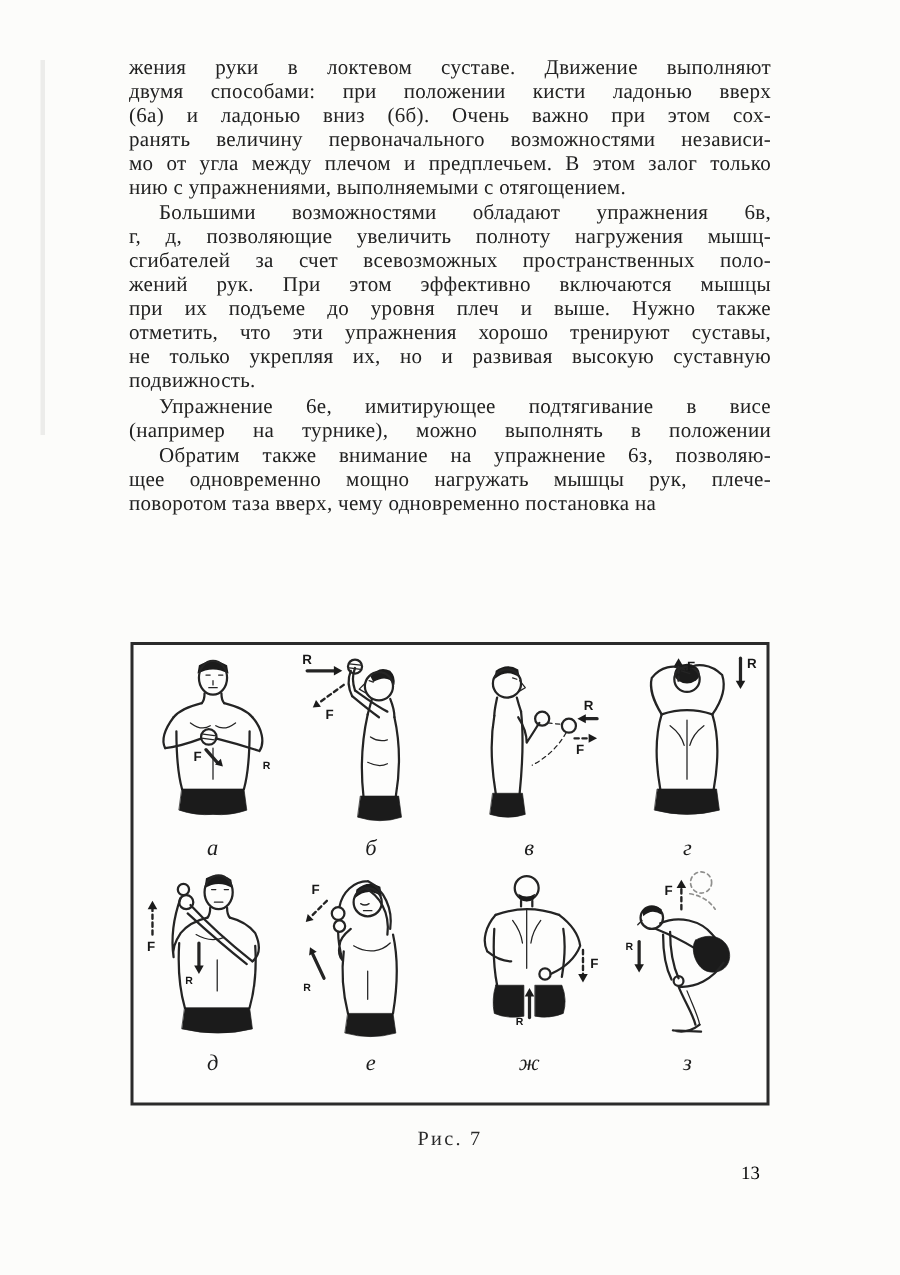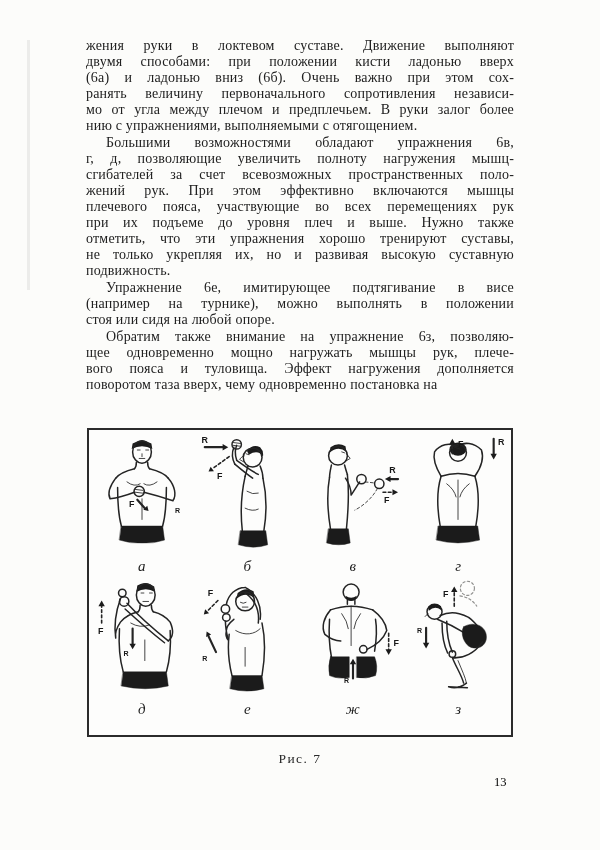--- a/index.html
+++ b/index.html
@@ -33,44 +33,41 @@
 <body>
 
 <div class="page">
   <div class="scan-edge"></div>
 
   <div class="body-text">
       <div class="para">
         <div class="line">жения руки в локтевом суставе. Движение выполняют</div>
         <div class="line">двумя способами: при положении кисти ладонью вверх</div>
         <div class="line">(6а) и ладонью вниз (6б). Очень важно при этом сох-</div>
-        <div class="line">ранять величину первоначального сопротивления независи-</div>
-        <div class="line">мо от угла между плечом и предплечьем. В руки залог более</div>
+        <div class="line">ранять величину первоначального возможностями независи-</div>
+        <div class="line">мо от угла между плечом и предплечьем. В этом залог только</div>
         <div class="line last">нию с упражнениями, выполняемыми с отягощением.</div>
       </div>
       <div class="para">
         <div class="line first-indent">Большими возможностями обладают упражнения 6в,</div>
         <div class="line">г, д, позволяющие увеличить полноту нагружения мышц-</div>
         <div class="line">сгибателей за счет всевозможных пространственных поло-</div>
         <div class="line">жений рук. При этом эффективно включаются мышцы</div>
-        <div class="line">плечевого пояса, участвующие во всех перемещениях рук</div>
         <div class="line">при их подъеме до уровня плеч и выше. Нужно также</div>
         <div class="line">отметить, что эти упражнения хорошо тренируют суставы,</div>
         <div class="line">не только укрепляя их, но и развивая высокую суставную</div>
         <div class="line last">подвижность.</div>
       </div>
       <div class="para">
         <div class="line first-indent">Упражнение 6е, имитирующее подтягивание в висе</div>
         <div class="line">(например на турнике), можно выполнять в положении</div>
-        <div class="line last">стоя или сидя на любой опоре.</div>
       </div>
       <div class="para">
         <div class="line first-indent">Обратим также внимание на упражнение 6з, позволяю-</div>
         <div class="line">щее одновременно мощно нагружать мышцы рук, плече-</div>
-        <div class="line">вого пояса и туловища. Эффект нагружения дополняется</div>
         <div class="line last">поворотом таза вверх, чему одновременно постановка на</div>
       </div>
     </div>
 
   <div class="figure-box">
     <div class="fig-row">
 
       <div class="fig-cell">
         <svg class="fig-svg" viewBox="0 0 104 130">
           <path class="hd" d="M42,9 Q52,3 62,9 L63,15 Q52,9 41,15 Z"></path>

